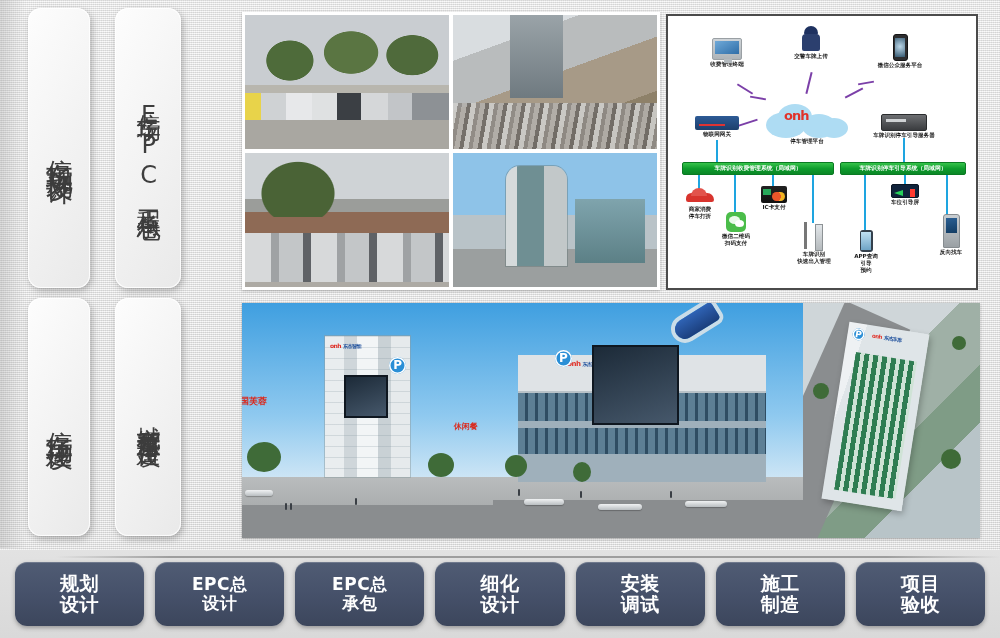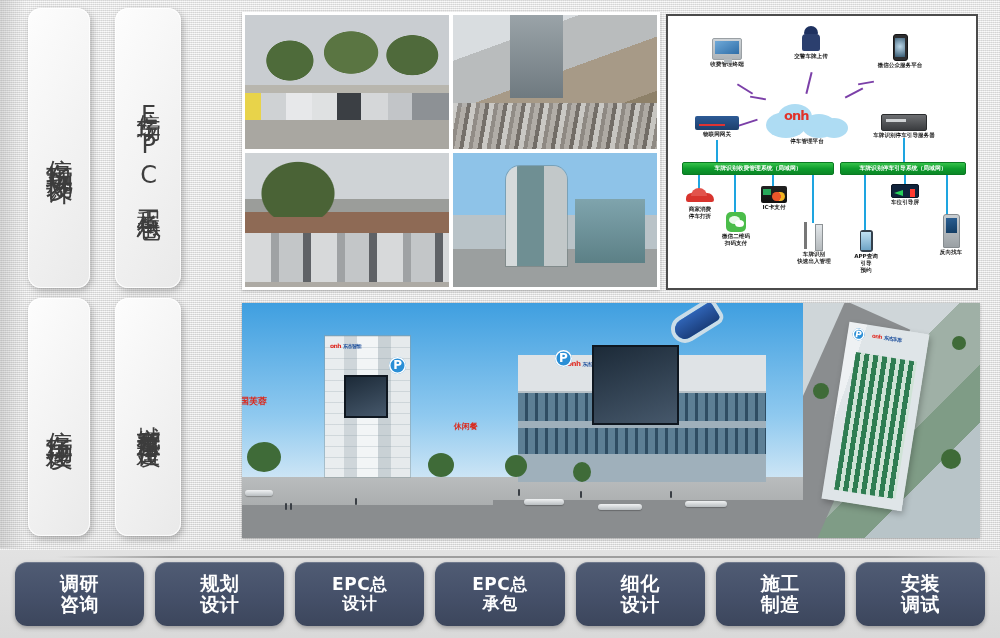--- a/index.html
+++ b/index.html
@@ -555,29 +555,29 @@
         </div>
         <div class="pmark" style="left:6%; top:3%; width:12px; height:12px; font-size:9px; line-height:12px;">P</div>
       </div>
       <div class="tree" style="left:6%;  top:34%; width:16px; height:16px;"></div>
       <div class="tree" style="left:78%; top:62%; width:20px; height:20px;"></div>
       <div class="tree" style="left:84%; top:14%; width:14px; height:14px;"></div>
     </div>
   </div>
 
   <div id="process">
-    <div class="pbtn">调研
-咨询</div>
     <div class="pbtn">规划
 设计</div>
     <div class="pbtn latin">EPC总
 设计</div>
     <div class="pbtn latin">EPC总
 承包</div>
     <div class="pbtn">细化
 设计</div>
+    <div class="pbtn">安装
+调试</div>
     <div class="pbtn">施工
 制造</div>
-    <div class="pbtn">安装
-调试</div>
+    <div class="pbtn">项目
+验收</div>
   </div>
 
 </div>
 
 </body></html>

